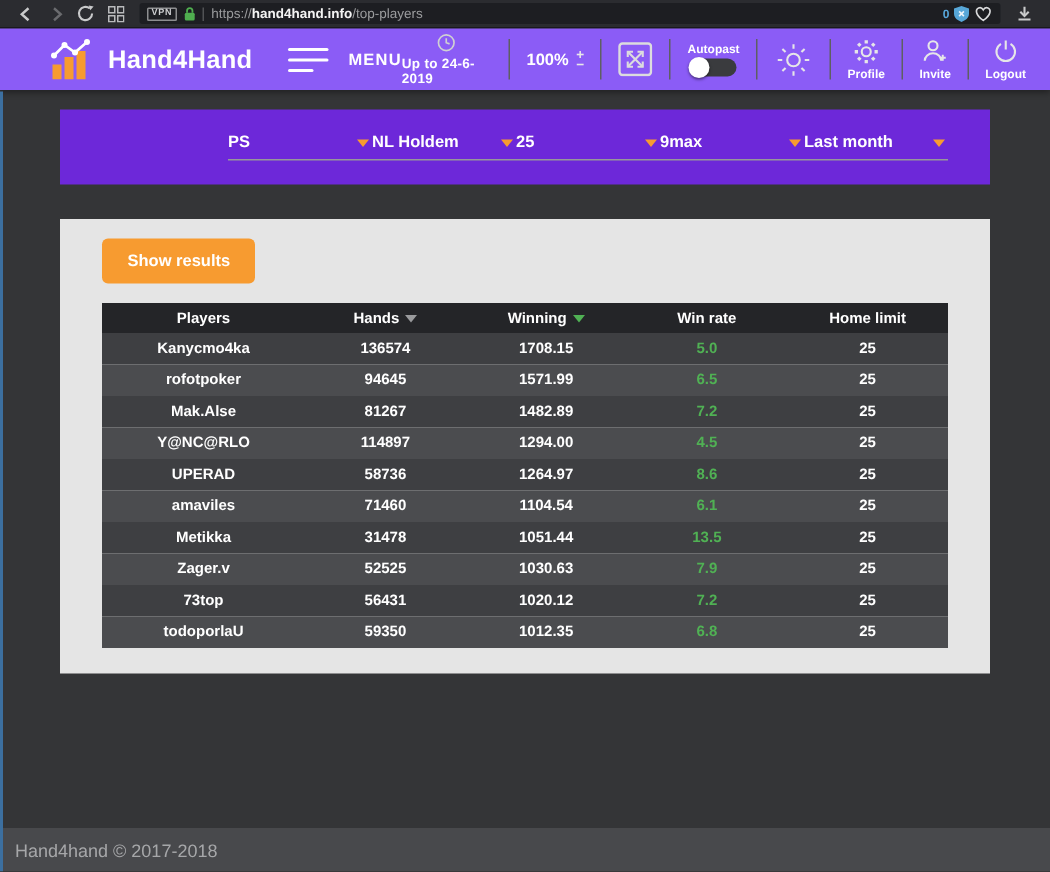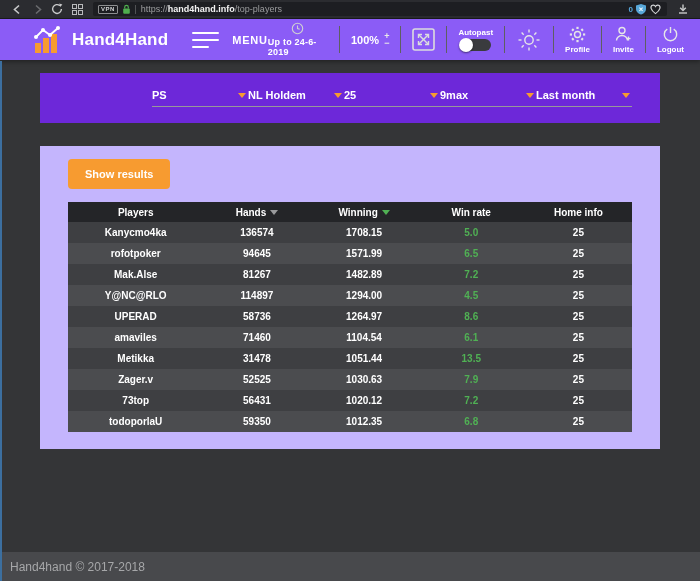--- a/index.html
+++ b/index.html
@@ -48,21 +48,21 @@
   .accentline{position:absolute;left:0;top:61px;bottom:0;width:2px;background:var(--blue);z-index:6}
 
   .filtercard{margin:12px 40px 0;height:50px;background:#6d28d9;display:flex;align-items:center;
               justify-content:flex-end;padding:0 28px}
   .select{width:96px;display:flex;align-items:center;justify-content:space-between;
           border-bottom:1px solid #97989a;padding-bottom:5px;cursor:pointer}
   .selval{font-size:11px;font-weight:bold;color:#fff}
   .caret{width:0;height:0;border-left:4px solid transparent;border-right:4px solid transparent;
          border-top:5px solid var(--orange);margin-right:2px}
 
-  .maincard{margin:23px 40px 0;background:#c4b5fd;padding:13px 28px 17px}
+  .maincard{margin:23px 40px 0;background:#e5e5e5;padding:13px 28px 17px}
   .showbtn{background:var(--orange);border:none;border-radius:4px;height:30px;padding:0 17px;
            color:#fff;font-size:11px;font-weight:bold;font-family:inherit;cursor:pointer}
   .table{margin-top:13px}
   .thead{display:flex;align-items:center;background:#242528;height:20px}
   .th{display:flex;align-items:center;justify-content:center;gap:4px;color:#fff;
       font-size:10px;font-weight:bold;cursor:pointer}
   .sortcaret{width:0;height:0;border-left:4px solid transparent;border-right:4px solid transparent;
              border-top:5px solid #9a9b9d}
   .sortcaret.green{border-top-color:var(--green)}
   .trow{display:flex;align-items:center;height:21px}
@@ -310,21 +310,21 @@
             <span>Winning</span>
             <span class="sortcaret green"></span>
           </div>
 
           <div class="th c3">
             <span>Win rate</span>
 
           </div>
 
           <div class="th c4">
-            <span>Home info</span>
+            <span>Home limit</span>
 
           </div>
         </div>
       <div>
 
           <div class="trow odd">
             <span class="td c0">Kanycmo4ka</span>
             <span class="td c1">136574</span>
             <span class="td c2">1708.15</span>
             <span class="td c3 green">5.0</span>

